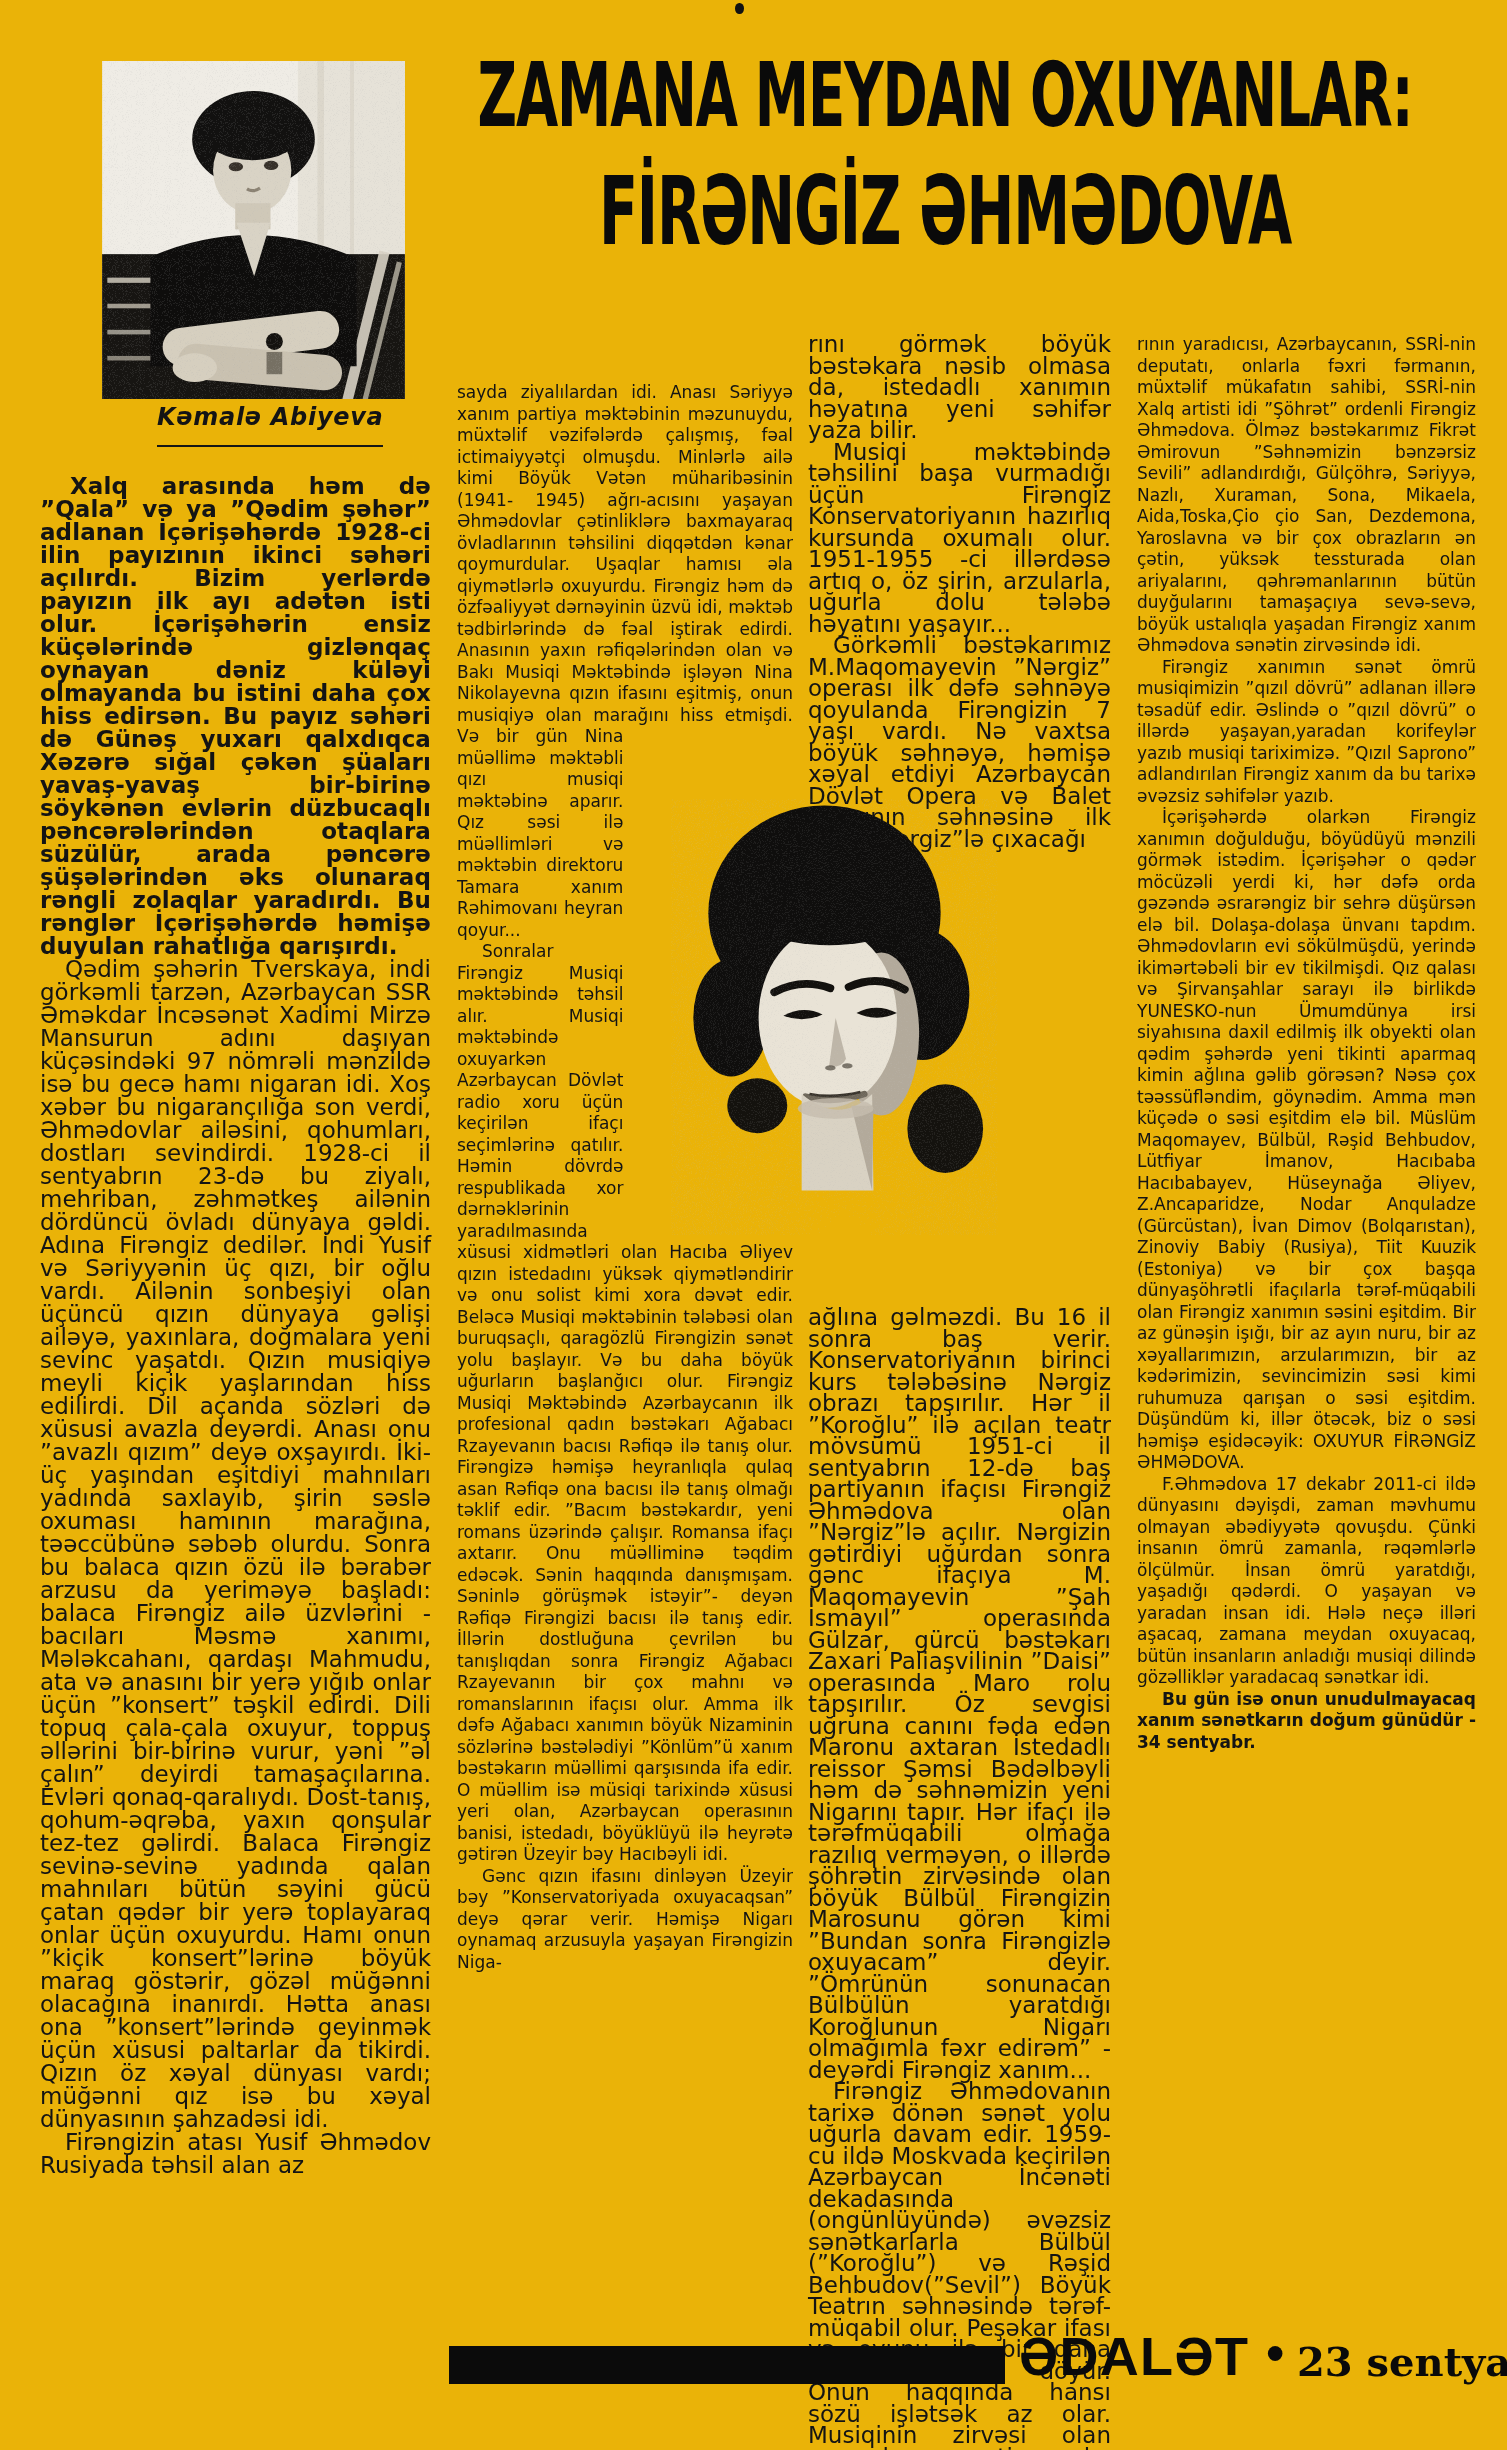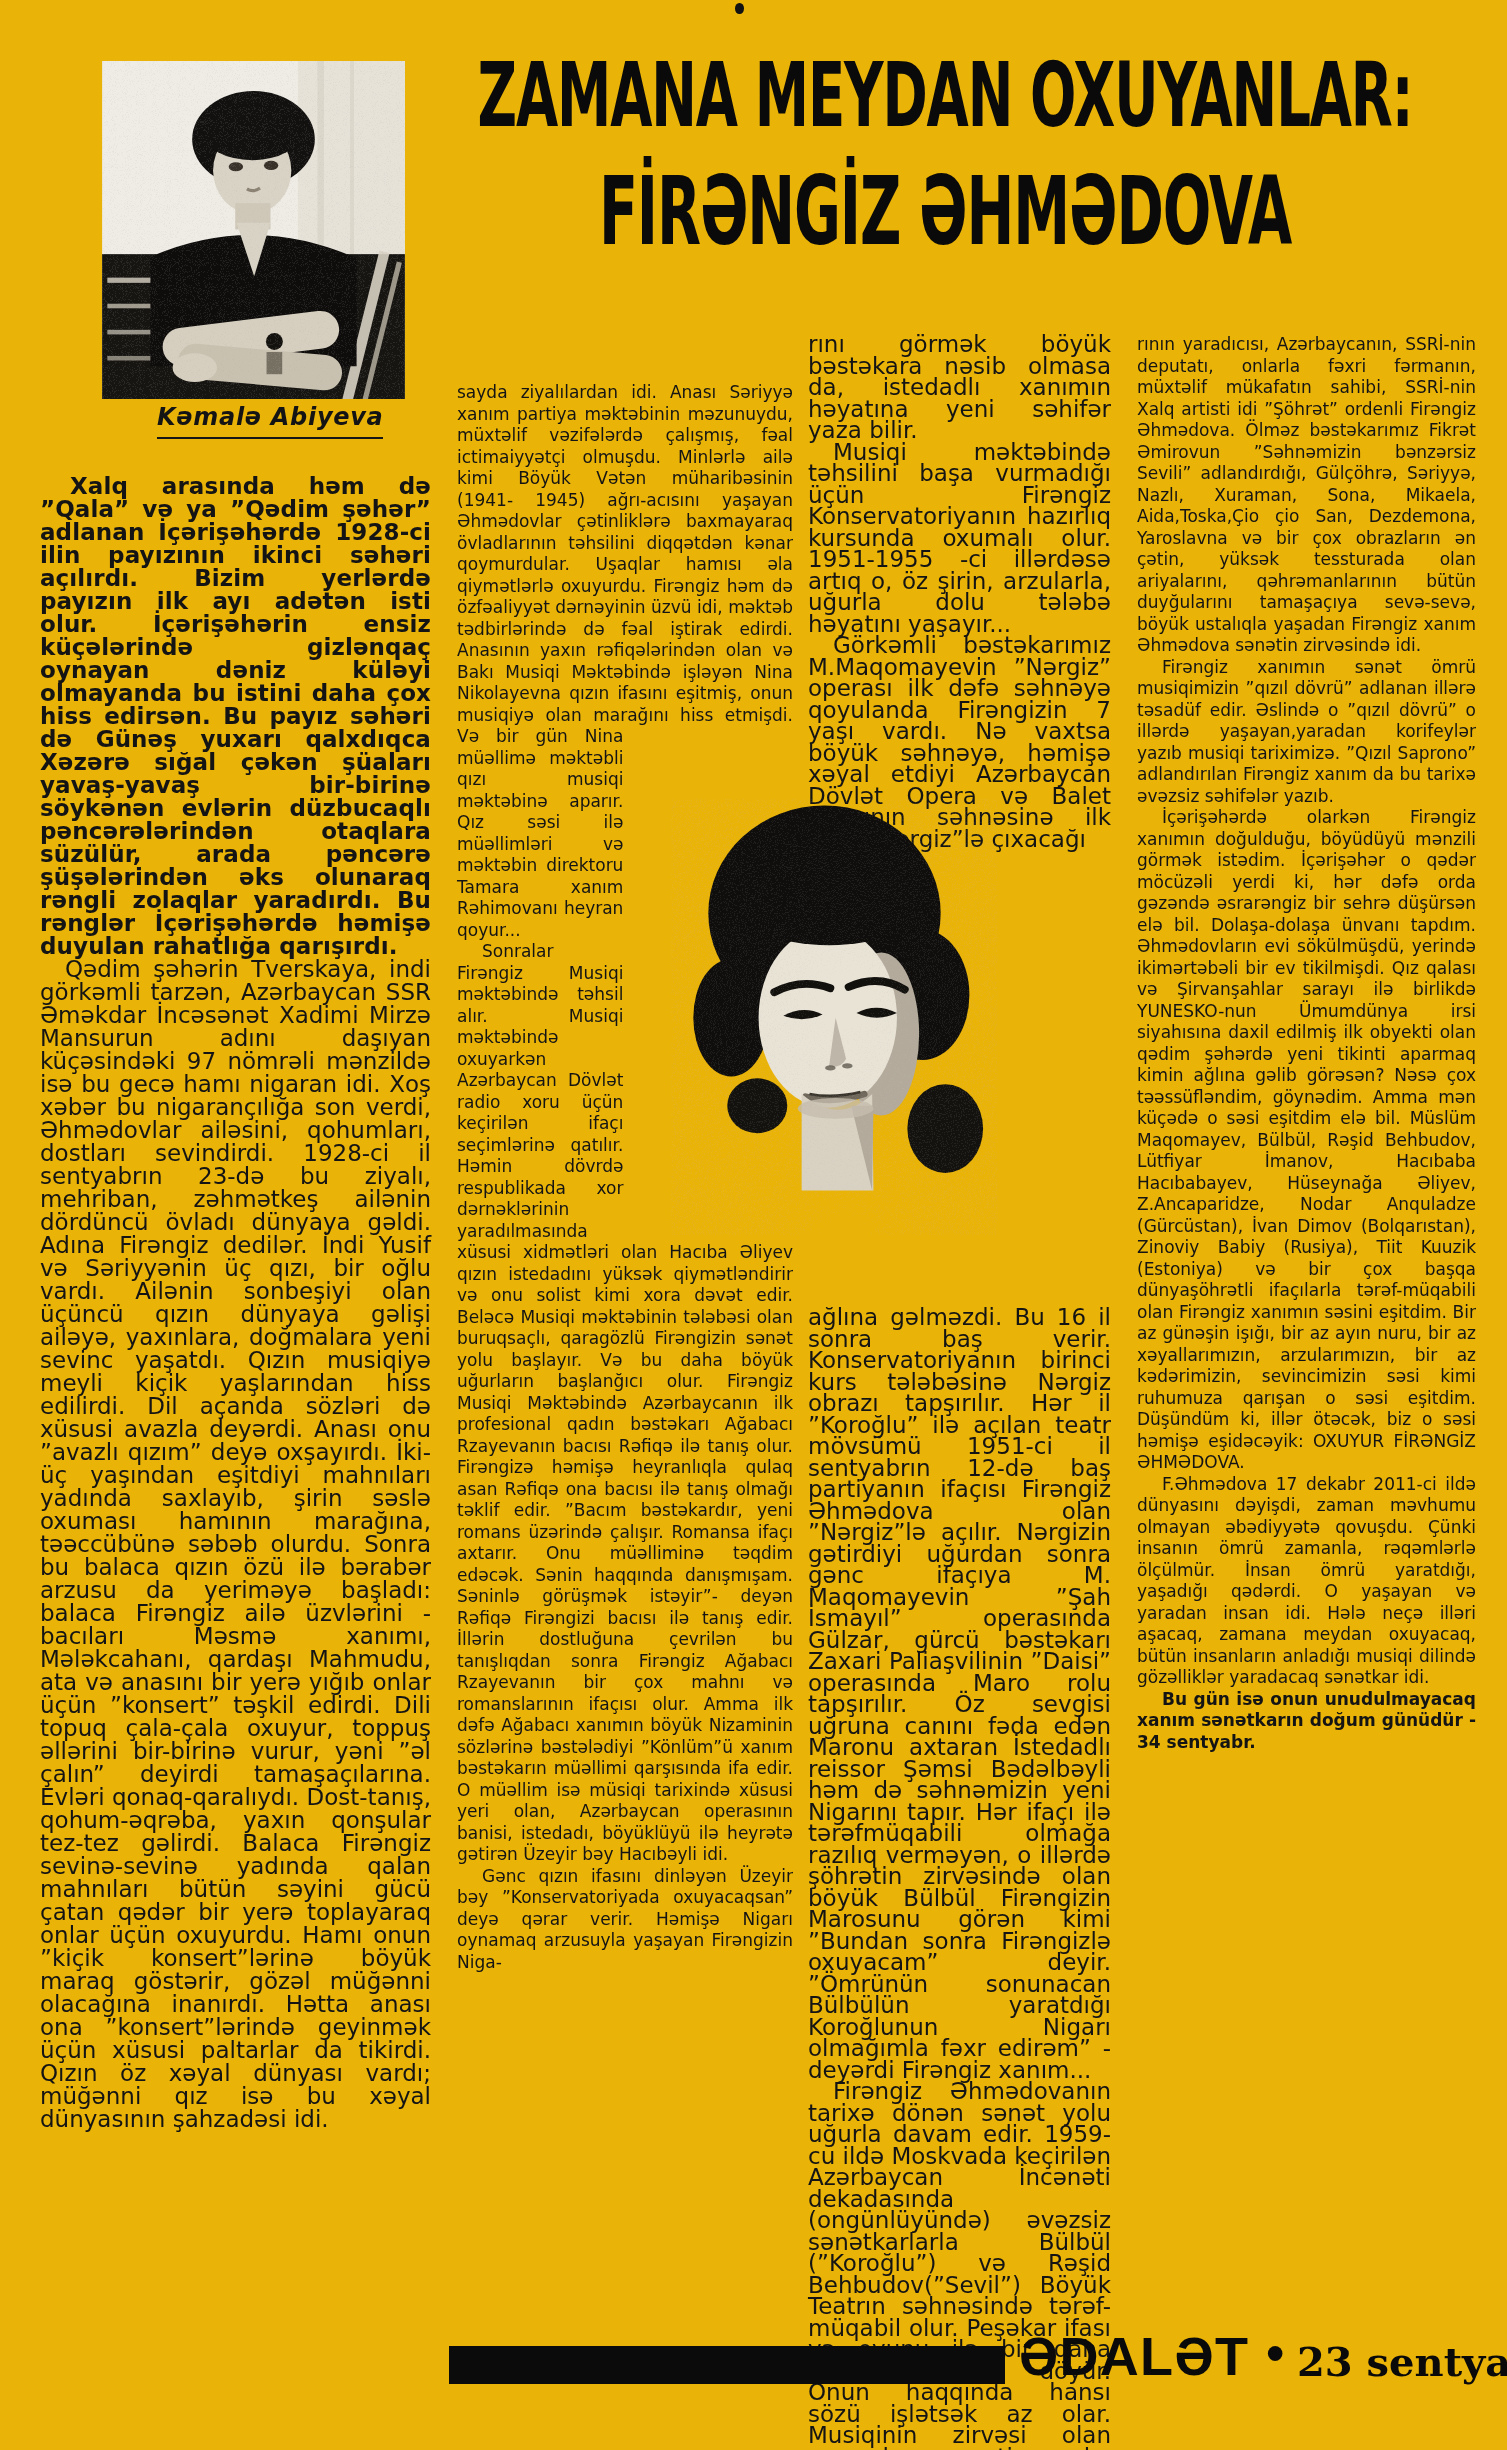--- a/index.html
+++ b/index.html
@@ -18,21 +18,21 @@
 
   
   .masthead { position:absolute; left:405px; top:51px; width:1080px; }
   .title-line { text-align:center; font-weight:bold; line-height:1; white-space:nowrap;
     transform:scale(0.88,1.45); transform-origin:50% 0; letter-spacing:-1.3px; color:#0a0a0a; }
   .t1 { font-size:62px; }
   .t2 { font-size:65px; margin-top:51px; }
 
   
   .byline { position:absolute; left:157px; top:403px; font-size:24px; font-weight:bold;
-    font-style:italic; border-bottom:2.6px solid #161616; padding-bottom:6px; letter-spacing:0.7px; }
+    font-style:italic; border-bottom:2.6px solid #161616; padding-bottom:14px; letter-spacing:0.7px; }
 
   
   .col { position:absolute; text-align:justify; }
   .col p { margin:0; text-indent:25px; }
   .col p.noindent { text-indent:0; }
   .col-a { left:40px;  top:475px; width:391px; font-size:23px; line-height:23px; }
   .col-a .lead { font-weight:bold; text-indent:30px; letter-spacing:0.1px; }
   .col-b { left:457px;  top:334px; width:336px; font-size:17px; line-height:21.5px;margin-top:48px; }
   .col-c { left:808px; top:334px; width:303px; font-size:23px; line-height:21.5px; }
   .col-d { left:1137px; top:334px; width:339px; font-size:17px; line-height:21.5px; }
@@ -115,20 +115,21 @@
   <header class="masthead">
     <div class="title-line t1">ZAMANA MEYDAN OXUYANLAR:</div>
     <div class="title-line t2">FİRƏNGİZ ƏHMƏDOVA</div>
   </header>
 
   <div class="byline">Kəmalə Abiyeva</div>
 
   <section class="col col-a">
     <p class="lead">Xalq arasında həm də ”Qala” və ya ”Qədim şəhər” adlanan İçərişəhərdə 1928-ci ilin payızının ikinci səhəri açılırdı. Bizim yerlərdə payızın ilk ayı adətən isti olur. İçərişəhərin ensiz küçələrində gizlənqaç oynayan dəniz küləyi olmayanda bu istini daha çox hiss edirsən. Bu payız səhəri də Günəş yuxarı qalxdıqca Xəzərə sığal çəkən şüaları yavaş-yavaş bir-birinə söykənən evlərin düzbucaqlı pəncərələrindən otaqlara süzülür, arada pəncərə şüşələrindən əks olunaraq rəngli zolaqlar yaradırdı. Bu rənglər İçərişəhərdə həmişə duyulan rahatlığa qarışırdı.</p>
     <p>Qədim şəhərin Tverskaya, indi görkəmli tarzən, Azərbaycan SSR Əməkdar İncəsənət Xadimi Mirzə Mansurun adını daşıyan küçəsindəki 97 nömrəli mənzildə isə bu gecə hamı nigaran idi. Xoş xəbər bu nigarançılığa son verdi, Əhmədovlar ailəsini, qohumları, dostları sevindirdi. 1928-ci il sentyabrın 23-də bu ziyalı, mehriban, zəhmətkeş ailənin dördüncü övladı dünyaya gəldi. Adına Firəngiz dedilər. İndi Yusif və Səriyyənin üç qızı, bir oğlu vardı. Ailənin sonbeşiyi olan üçüncü qızın dünyaya gəlişi ailəyə, yaxınlara, doğmalara yeni sevinc yaşatdı. Qızın musiqiyə meyli kiçik yaşlarından hiss edilirdi. Dil açanda sözləri də xüsusi avazla deyərdi. Anası onu ”avazlı qızım” deyə oxşayırdı. İki-üç yaşından eşitdiyi mahnıları yadında saxlayıb, şirin səslə oxuması hamının marağına, təəccübünə səbəb olurdu. Sonra bu balaca qızın özü ilə bərabər arzusu da yeriməyə başladı: balaca Firəngiz ailə üzvlərini - bacıları Məsmə xanımı, Mələkcahanı, qardaşı Mahmudu, ata və anasını bir yerə yığıb onlar üçün ”konsert” təşkil edirdi. Dili topuq çala-çala oxuyur, toppuş əllərini bir-birinə vurur, yəni ”əl çalın” deyirdi tamaşaçılarına. Evləri qonaq-qaralıydı. Dost-tanış, qohum-əqrəba, yaxın qonşular tez-tez gəlirdi. Balaca Firəngiz sevinə-sevinə yadında qalan mahnıları bütün səyini gücü çatan qədər bir yerə toplayaraq onlar üçün oxuyurdu. Hamı onun ”kiçik konsert”lərinə böyük maraq göstərir, gözəl müğənni olacağına inanırdı. Hətta anası ona ”konsert”lərində geyinmək üçün xüsusi paltarlar da tikirdi. Qızın öz xəyal dünyası vardı; müğənni qız isə bu xəyal dünyasının şahzadəsi idi.</p>
+    <p>Firəngizin atası Yusif Əhmədov Rusiyada təhsil alan az</p>
   </section>
 
   <section class="col col-b">
     <p class="noindent"><span>sayda ziyalılardan idi. Anası Səriyyə xanım partiya məktəbinin məzunuydu, müxtəlif vəzifələrdə çalışmış, fəal ictimaiyyətçi olmuşdu. Minlərlə ailə kimi Böyük Vətən müharibəsinin (1941- 1945) ağrı-acısını yaşayan Əhmədovlar çətinliklərə baxmayaraq övladlarının təhsilini diqqətdən kənar qoymurdular. Uşaqlar hamısı əla qiymətlərlə oxuyurdu. Firəngiz həm də özfəaliyyət dərnəyinin üzvü idi, məktəb tədbirlərində də fəal iştirak edirdi. Anasının yaxın rəfiqələrindən olan və Bakı Musiqi Məktəbində işləyən Nina Nikolayevna qızın ifasını eşitmiş, onun musiqiyə olan marağını </span><span class="wrap-spacer"></span><span>hiss etmişdi. Və bir gün Nina müəllimə məktəbli qızı musiqi məktəbinə aparır. Qız səsi ilə müəllimləri və məktəbin direktoru Tamara xanım Rəhimovanı heyran qoyur...</span></p>
     <p>Sonralar Firəngiz Musiqi məktəbində təhsil alır. Musiqi məktəbində oxuyarkən Azərbaycan Dövlət radio xoru üçün keçirilən ifaçı seçimlərinə qatılır. Həmin dövrdə respublikada xor dərnəklərinin yaradılmasında xüsusi xidmətləri olan Hacıba Əliyev qızın istedadını yüksək qiymətləndirir və onu solist kimi xora dəvət edir. Beləcə Musiqi məktəbinin tələbəsi olan buruqsaçlı, qaragözlü Firəngizin sənət yolu başlayır. Və bu daha böyük uğurların başlanğıcı olur. Firəngiz Musiqi Məktəbində Azərbaycanın ilk profesional qadın bəstəkarı Ağabacı Rzayevanın bacısı Rəfiqə ilə tanış olur. Firəngizə həmişə heyranlıqla qulaq asan Rəfiqə ona bacısı ilə tanış olmağı təklif edir. ”Bacım bəstəkardır, yeni romans üzərində çalışır. Romansa ifaçı axtarır. Onu müəlliminə təqdim edəcək. Sənin haqqında danışmışam. Səninlə görüşmək istəyir”- deyən Rəfiqə Firəngizi bacısı ilə tanış edir. İllərin dostluğuna çevrilən bu tanışlıqdan sonra Firəngiz Ağabacı Rzayevanın bir çox mahnı və romanslarının ifaçısı olur. Amma ilk dəfə Ağabacı xanımın böyük Nizaminin sözlərinə bəstələdiyi ”Könlüm”ü xanım bəstəkarın müəllimi qarşısında ifa edir. O müəllim isə müsiqi tarixində xüsusi yeri olan, Azərbaycan operasının banisi, istedadı, böyüklüyü ilə heyrətə gətirən Üzeyir bəy Hacıbəyli idi.</p>
     <p>Gənc qızın ifasını dinləyən Üzeyir bəy ”Konservatoriyada oxuyacaqsan” deyə qərar verir. Həmişə Nigarı oynamaq arzusuyla yaşayan Firəngizin Niga-</p>
   </section>
 
   <section class="col col-c">
     <p class="noindent">rını görmək böyük bəstəkara nəsib olmasa da, istedadlı xanımın həyatına yeni səhifər yaza bilir.</p>

